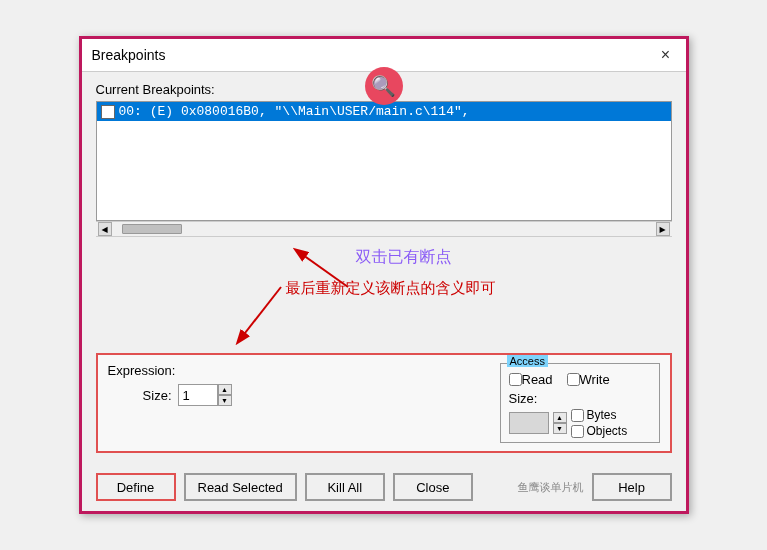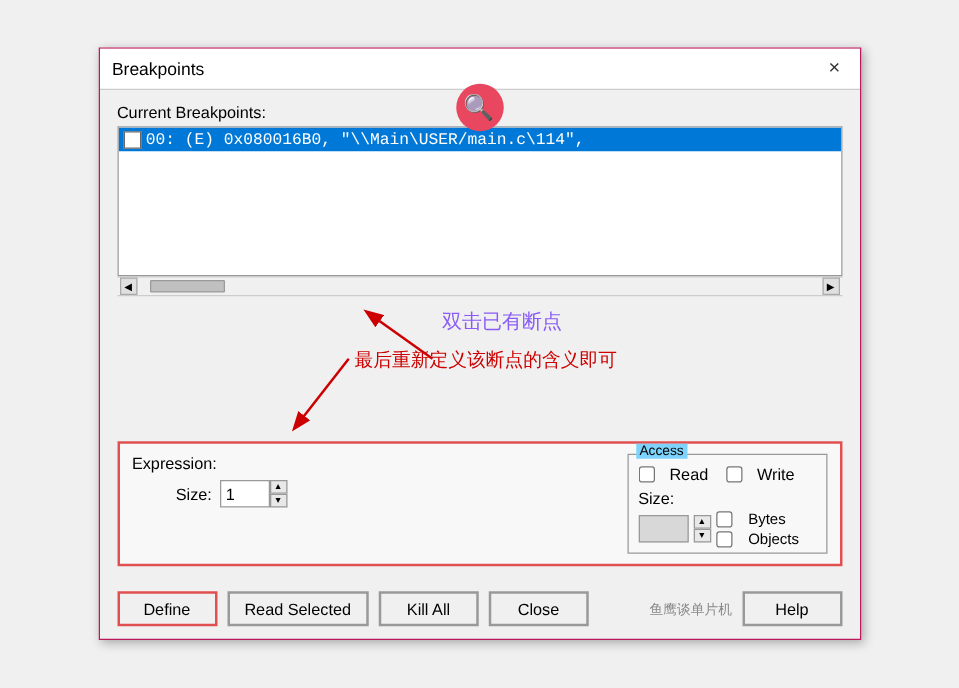--- a/index.html
+++ b/index.html
@@ -10,21 +10,21 @@
       font-family: 'Segoe UI', Tahoma, Arial, sans-serif;
       font-size: 13px;
       display: flex;
       align-items: center;
       justify-content: center;
     }
 
     .dialog {
       width: 610px;
       background: #f0f0f0;
-      border: 1px solid #be185d;
+      border: 3px solid #be185d;
       box-shadow: 2px 2px 8px rgba(0,0,0,0.3);
       position: relative;
     }
 
     .title-bar {
       background: #fff;
       padding: 6px 10px;
       display: flex;
       align-items: center;
       justify-content: space-between;
@@ -273,21 +273,21 @@
     .access-row {
       display: flex;
       gap: 14px;
       margin-bottom: 4px;
       margin-top: 4px;
     }
 
     .access-check {
       display: flex;
       align-items: center;
-      gap: 12px;
+      gap: 0;
       font-size: 13px;
     }
 
     .size-section {
       margin-top: 2px;
     }
 
     .size-label-row {
       font-size: 13px;
       margin-bottom: 2px;
@@ -310,21 +310,21 @@
 
     .size-options {
       display: flex;
       flex-direction: column;
       gap: 2px;
     }
 
     .size-check {
       display: flex;
       align-items: center;
-      gap: 13px;
+      gap: 3px;
       font-size: 12px;
     }
 
     .button-row {
       display: flex;
       align-items: center;
       justify-content: flex-start;
       gap: 8px;
       padding: 10px 14px;
     }

